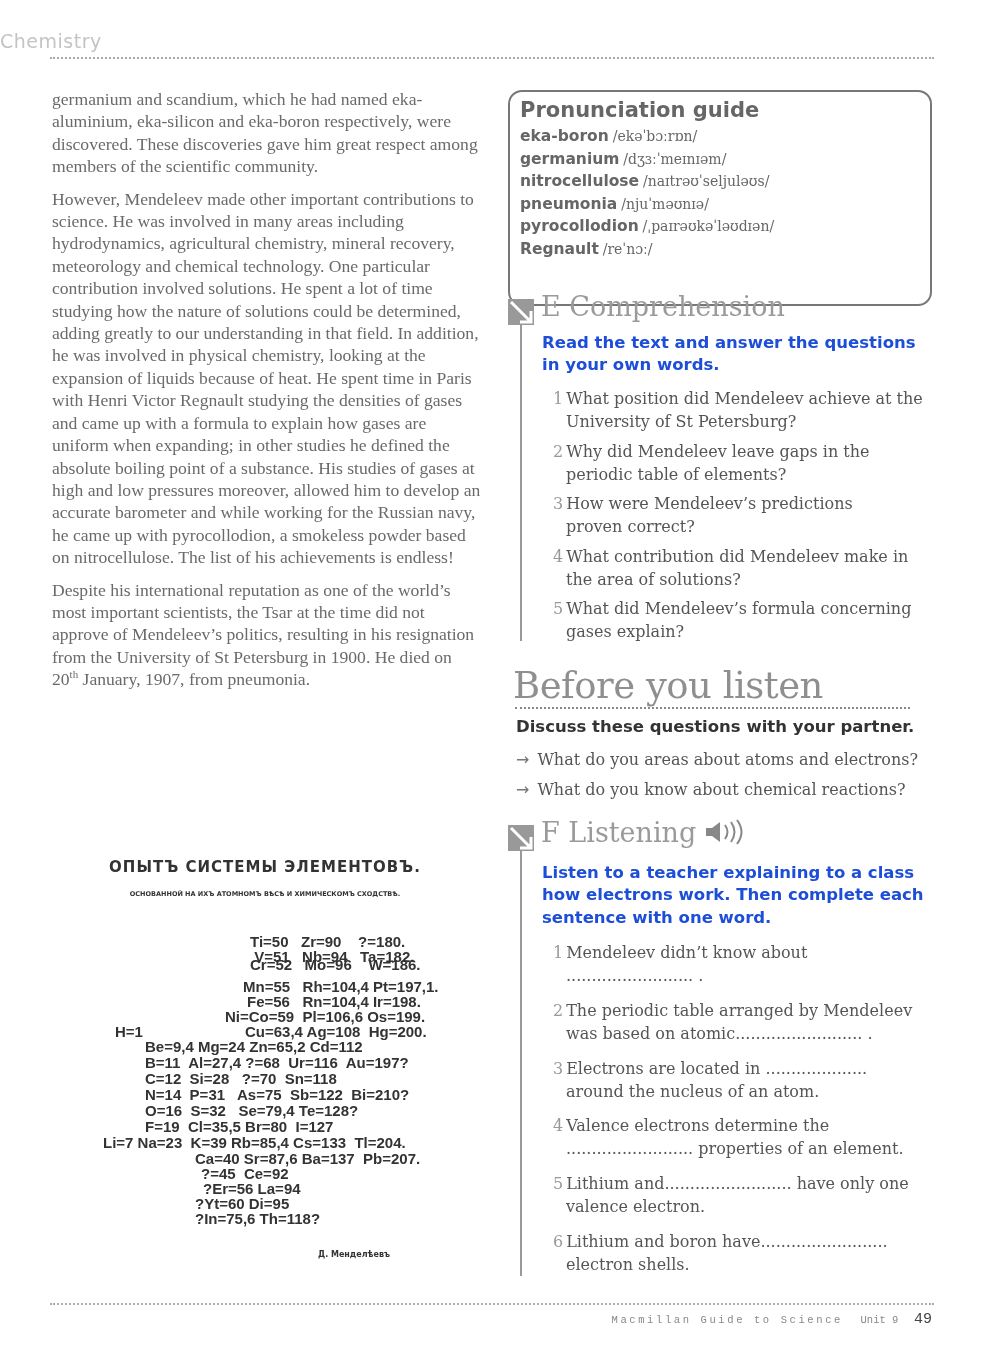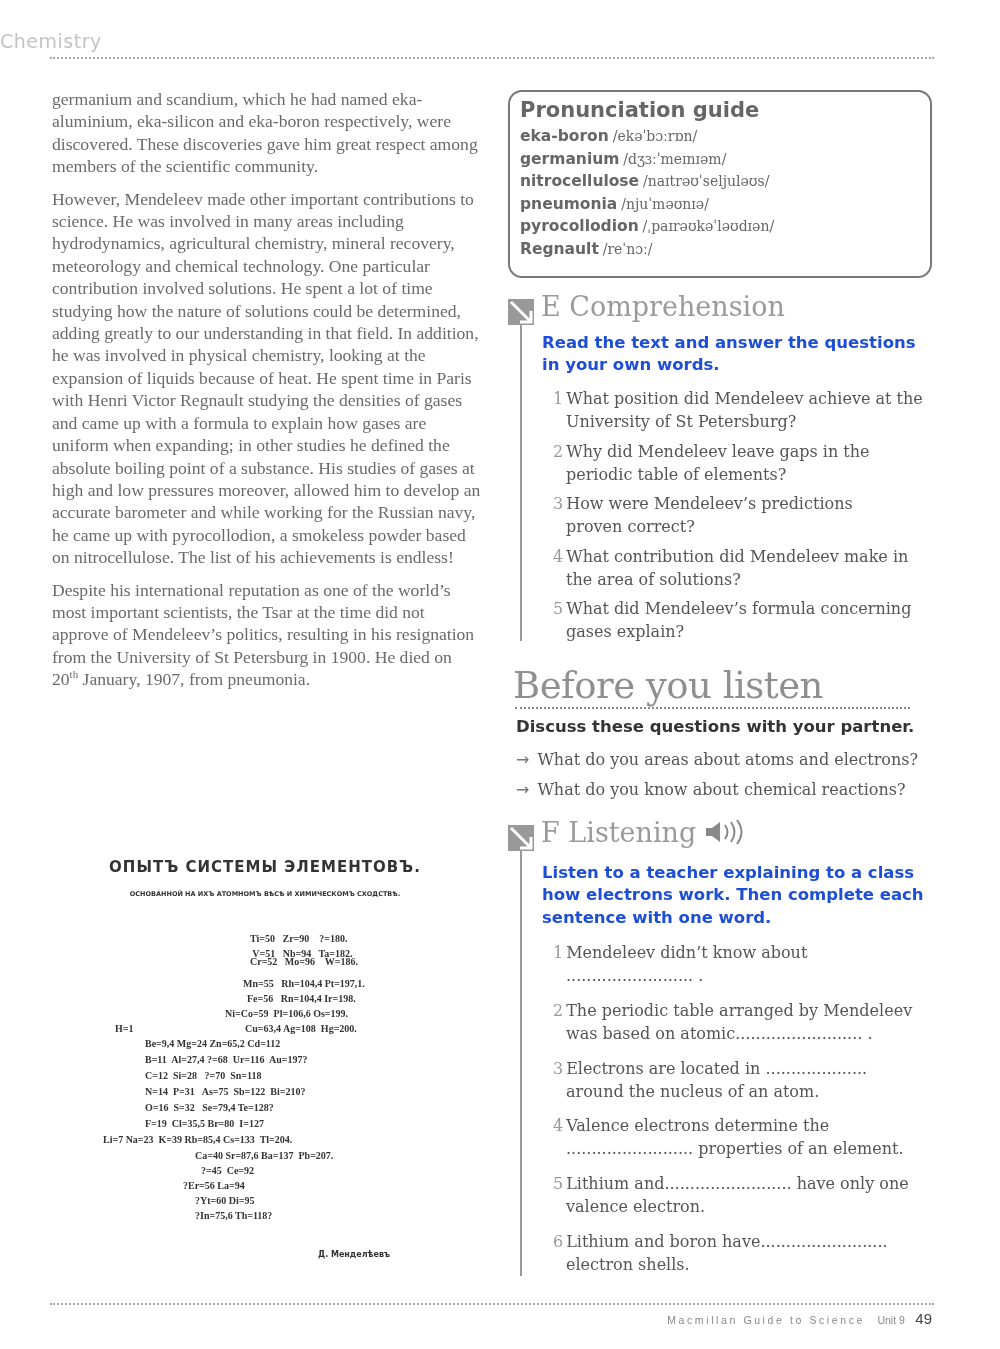--- a/index.html
+++ b/index.html
@@ -11,23 +11,23 @@
   .top-rule { position: absolute; top: 57px; left: 50px; width: 884px; border-top: 2px dotted #aaa; }
 
   
   .left-col { position: absolute; left: 52px; top: 88px; width: 430px; }
   .para { font-family: "Liberation Serif", serif; font-size: 17.6px; line-height: 22.4px; color: #6a6a6a; margin-bottom: 10px; }
   .para sup { font-size: 11px; line-height: 0; }
 
   .table-figure { position: absolute; left: 95px; top: 858px; width: 340px; height: 420px; font-family: "DejaVu Sans Mono", monospace; color: #333; }
   .tf-title { text-align: center; font-family: "DejaVu Sans", sans-serif; font-weight: bold; font-size: 15px; letter-spacing: 1px; color: #333; }
   .tf-subtitle { text-align: center; font-family: "DejaVu Sans", sans-serif; font-weight: bold; font-size: 6.5px; margin-top: 14px; color: #333; white-space: nowrap; }
-  .tf-row { position: absolute; font-family: Liberation Serif, serif; font-weight: bold; font-size: 10px; white-space: pre; color: #333; }
+  .tf-row { position: absolute; font-family: Liberation Sans, sans-serif; font-weight: bold; font-size: 15px; white-space: pre; color: #333; }
   .tf-sign { position: absolute; right: 45px; top: 392px; font-family: "DejaVu Sans", sans-serif; font-weight: bold; font-size: 8px; color: #333; }
-  .pron-box { position: absolute; left: 508px; top: 90px; width: 424px; height: 188px; border: 2px solid #777; border-radius: 14px; padding: 6px 10px; }
+  .pron-box { position: absolute; left: 508px; top: 90px; width: 424px; height: 216px; border: 2px solid #777; border-radius: 14px; padding: 6px 10px; }
   .pron-title { font-family: "DejaVu Sans", sans-serif; font-weight: bold; font-size: 21px; color: #666; margin-bottom: 3px; }
   .pron-row { font-size: 15.5px; line-height: 22.6px; color: #666; }
   .pron-word { font-family: "DejaVu Sans", sans-serif; font-weight: bold; }
   .pron-ipa { font-family: "DejaVu Serif", serif; font-size: 14px; }
 
   .section { position: absolute; left: 508px; }
   .sec-icon { position: absolute; left: 0; top: 0; width: 26px; height: 26px; background: #999; }
   .sec-icon svg { display: block; }
   .sec-line { position: absolute; left: 12px; top: 26px; width: 2px; background: #999; }
   .sec-heading { position: absolute; left: 33px; top: -8px; font-family: "DejaVu Serif", serif; font-size: 27px; color: #9a9a9a; white-space: nowrap; }
@@ -38,21 +38,21 @@
 
   .byl-title { position: absolute; left: 513px; top: 664px; font-family: "DejaVu Serif", serif; font-size: 37px; color: #8f8f8f; letter-spacing: -0.5px; }
   .byl-rule { position: absolute; left: 515px; top: 707px; width: 395px; border-top: 2px dotted #888; }
   .byl-instr { position: absolute; left: 516px; top: 717px; font-family: "DejaVu Sans", sans-serif; font-weight: bold; font-size: 16.5px; color: #333; }
   .byl-item { position: absolute; left: 516px; font-family: "DejaVu Serif", serif; font-size: 16px; color: #555; white-space: nowrap; }
   .byl-item .arrow { color: #777; margin-right: 8px; font-family: "DejaVu Sans", sans-serif; }
 
   .speaker { display: inline-block; vertical-align: middle; margin-left: 8px; }
 
   .bottom-rule { position: absolute; top: 1303px; left: 50px; width: 884px; border-top: 2px dotted #aaa; }
-  .footer { position: absolute; top: 1310px; right: 68px; font-family: Liberation Sans, sans-serif; color: #888; white-space: nowrap; text-align: center; }
+  .footer { position: absolute; top: 1310px; right: 68px; font-family: Liberation Mono, monospace; color: #888; white-space: nowrap; text-align: center; }
   .footer .book { font-size: 10.5px; letter-spacing: 2.6px; }
   .footer .unit { font-size: 10.5px; margin-left: 8px; }
   .footer .page { font-size: 15px; color: #444; margin-left: 6px; }
 </style>
 </head>
 <body>
 
 <div class="running-head">Chemistry</div>
 <div class="top-rule"></div>
 
@@ -75,21 +75,21 @@
   <div class="tf-row" style="left:150px;top:165px">Cu=63,4 Ag=108  Hg=200.</div>
   <div class="tf-row" style="left:50px;top:180px">Be=9,4 Mg=24 Zn=65,2 Cd=112</div>
   <div class="tf-row" style="left:50px;top:196px">B=11  Al=27,4 ?=68  Ur=116  Au=197?</div>
   <div class="tf-row" style="left:50px;top:212px">C=12  Si=28   ?=70  Sn=118</div>
   <div class="tf-row" style="left:50px;top:228px">N=14  P=31   As=75  Sb=122  Bi=210?</div>
   <div class="tf-row" style="left:50px;top:244px">O=16  S=32   Se=79,4 Te=128?</div>
   <div class="tf-row" style="left:50px;top:260px">F=19  Cl=35,5 Br=80  I=127</div>
   <div class="tf-row" style="left:8px;top:276px">Li=7 Na=23  K=39 Rb=85,4 Cs=133  Tl=204.</div>
   <div class="tf-row" style="left:100px;top:292px">Ca=40 Sr=87,6 Ba=137  Pb=207.</div>
   <div class="tf-row" style="left:106px;top:307px">?=45  Ce=92</div>
-  <div class="tf-row" style="left:88px;top:322px">?Er=56 La=94</div>
+  <div class="tf-row" style="left:108px;top:322px">?Er=56 La=94</div>
   <div class="tf-row" style="left:100px;top:337px">?Yt=60 Di=95</div>
   <div class="tf-row" style="left:100px;top:352px">?In=75,6 Th=118?</div>
   <div class="tf-sign">Д. Менделѣевъ</div>
 </div>
 
 <div class="pron-box">
   <div class="pron-title">Pronunciation guide</div>
   <div class="pron-row"><span class="pron-word">eka-boron</span> <span class="pron-ipa">/ekəˈbɔːrɒn/</span></div>
   <div class="pron-row"><span class="pron-word">germanium</span> <span class="pron-ipa">/dʒɜːˈmeɪnɪəm/</span></div>
   <div class="pron-row"><span class="pron-word">nitrocellulose</span> <span class="pron-ipa">/naɪtrəʊˈseljuləʊs/</span></div>

